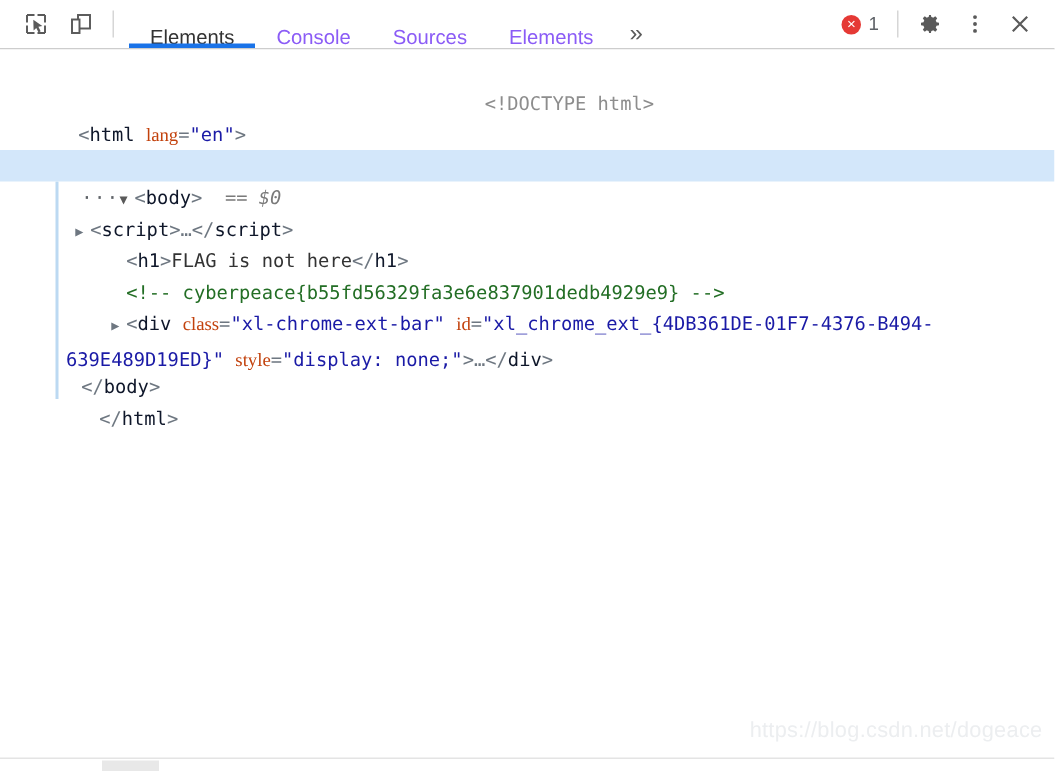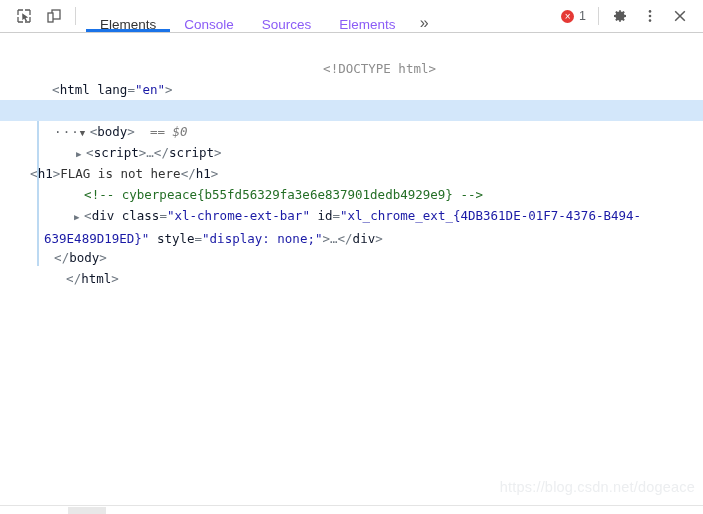--- a/index.html
+++ b/index.html
@@ -123,21 +123,21 @@
     white-space: pre;
     padding-left: 0;
     height: 21px;
   }
   .node.multiline { height: 42px; white-space: pre-wrap; }
   .node.selected {
     background: #d3e7fa;
   }
   .tw { color: #0f172a; }          
   .br { color: #6e7781; }          
-  .an { color: #0f172a; }          
+  .an { color: #c2410c; font-family: Liberation Serif, serif; }          
   .av { color: #1a1aa6; }          
   .tx { color: #333333; }          
   .cm { color: #236e25; }          
   .dt { color: #8d8d8d; }          
   .el { color: #6e7781; }          
   .dollar { color: #7a7a7a; font-style: italic; }
 
   .arrow {
     display: inline-block;
     width: 10px;
@@ -257,25 +257,25 @@
   </div>
 
   <div class="node" style="padding-left:23px;">
     <span class="arrow">▶</span><span class="br">&lt;</span><span class="tw">head</span><span class="br">&gt;</span><span class="el">…</span><span class="br">&lt;/</span><span class="tw">head</span><span class="br">&gt;</span>
   </div>
 
   <div class="node selected" style="padding-left:24px;">
     <span class="dots">···</span><span class="arrow open">▼</span><span class="br">&lt;</span><span class="tw">body</span><span class="br">&gt;</span><span class="tx">  </span><span class="dollar">== $0</span>
   </div>
 
-  <div class="node" style="padding-left:46px;">
+  <div class="node" style="padding-left:20px;">
     <span class="arrow">▶</span><span class="br">&lt;</span><span class="tw">script</span><span class="br">&gt;</span><span class="el">…</span><span class="br">&lt;/</span><span class="tw">script</span><span class="br">&gt;</span>
   </div>
 
-  <div class="node" style="">
+  <div class="node" style="padding-left:54px;">
     <span class="br">&lt;</span><span class="tw">h1</span><span class="br">&gt;</span><span class="tx">FLAG is not here</span><span class="br">&lt;/</span><span class="tw">h1</span><span class="br">&gt;</span>
   </div>
 
   <div class="node" style="padding-left:54px;">
     <span class="cm">&lt;!-- cyberpeace{b55fd56329fa3e6e837901dedb4929e9} --&gt;</span>
   </div>
 
   <div class="node multiline" style="padding-left:44px; text-indent:-0px;">
     <span class="arrow">▶</span><span class="br">&lt;</span><span class="tw">div</span><span class="tx"> </span><span class="an">class</span><span class="br">=</span><span class="av">"xl-chrome-ext-bar"</span><span class="tx"> </span><span class="an">id</span><span class="br">=</span><span class="av">"xl_chrome_ext_{4DB361DE-01F7-4376-B494-639E489D19ED}"</span><span class="tx"> </span><span class="an">style</span><span class="br">=</span><span class="av">"display: none;"</span><span class="br">&gt;</span><span class="el">…</span><span class="br">&lt;/</span><span class="tw">div</span><span class="br">&gt;</span>
   </div>

